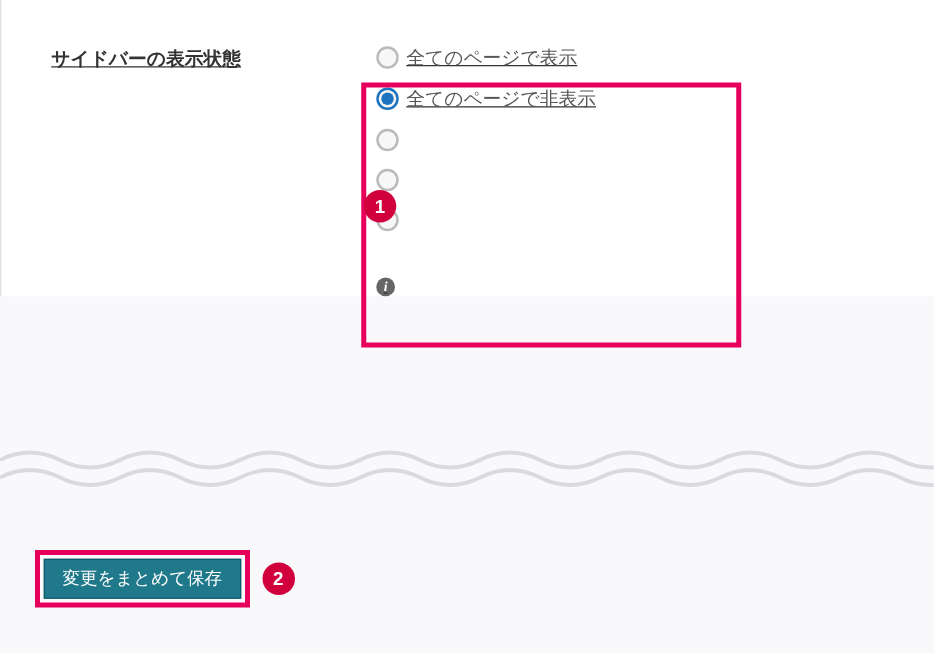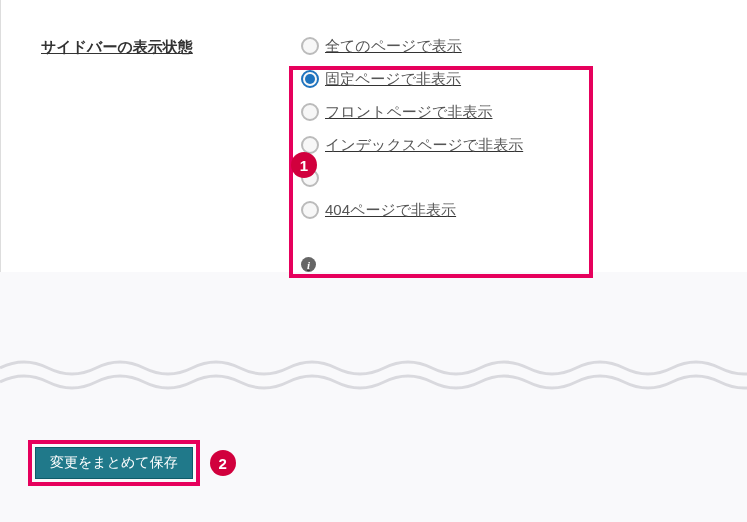--- a/index.html
+++ b/index.html
@@ -160,36 +160,30 @@
 
     <div class="options-col">
       <div class="highlight-box"></div>
 
       <label class="opt">
         <span class="radio"></span>
         <span>全てのページで表示</span>
       </label>
       <label class="opt">
         <span class="radio selected"></span>
-        <span>固定ページで非表示</span>
-      </label>
-      <label class="opt">
-        <span class="radio"></span>
-        <span>フロントページで非表示</span>
-      </label>
-      <label class="opt">
-        <span class="radio"></span>
-        <span>インデックスページで非表示</span>
-      </label>
-      <label class="opt">
-        <span class="radio"></span>
-      </label>
-      <label class="opt">
-        <span class="radio"></span>
-        <span>404ページで非表示</span>
+        <span>全てのページで非表示</span>
+      </label>
+      <label class="opt">
+        <span class="radio"></span>
+      </label>
+      <label class="opt">
+        <span class="radio"></span>
+      </label>
+      <label class="opt">
+        <span class="radio"></span>
       </label>
 
       <div class="desc">
         <span class="info-icon">i</span>
       </div>
     </div>
   </div>
 
   <div class="badge badge-1">1</div>
 </div>

